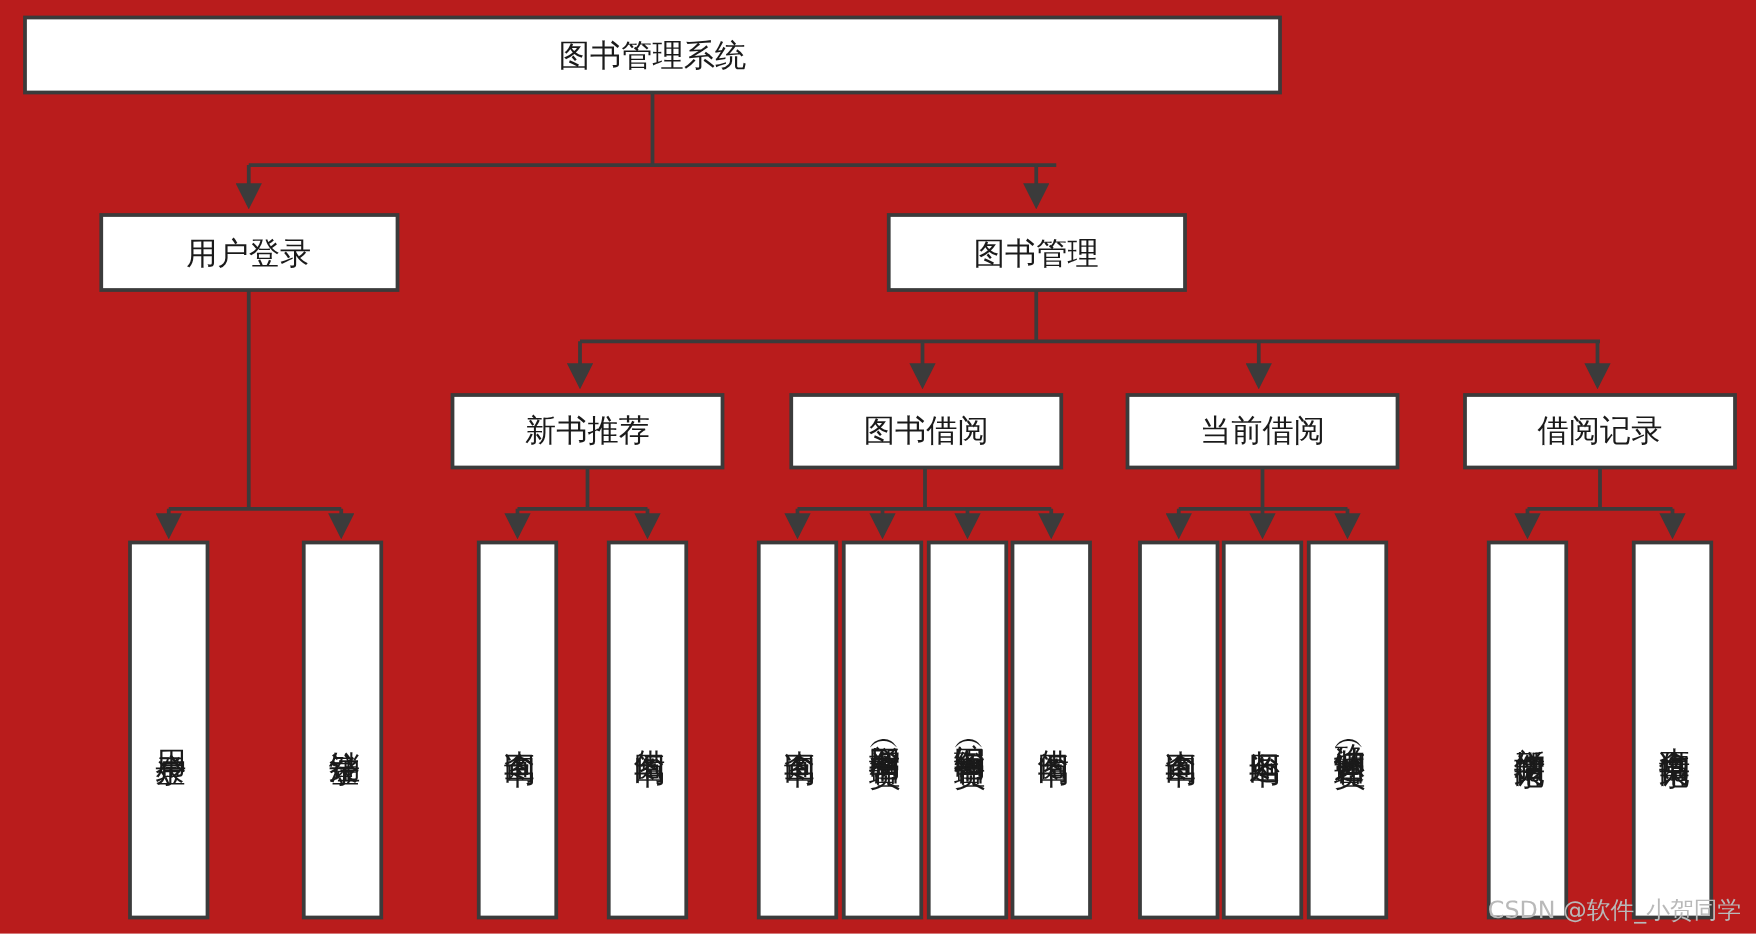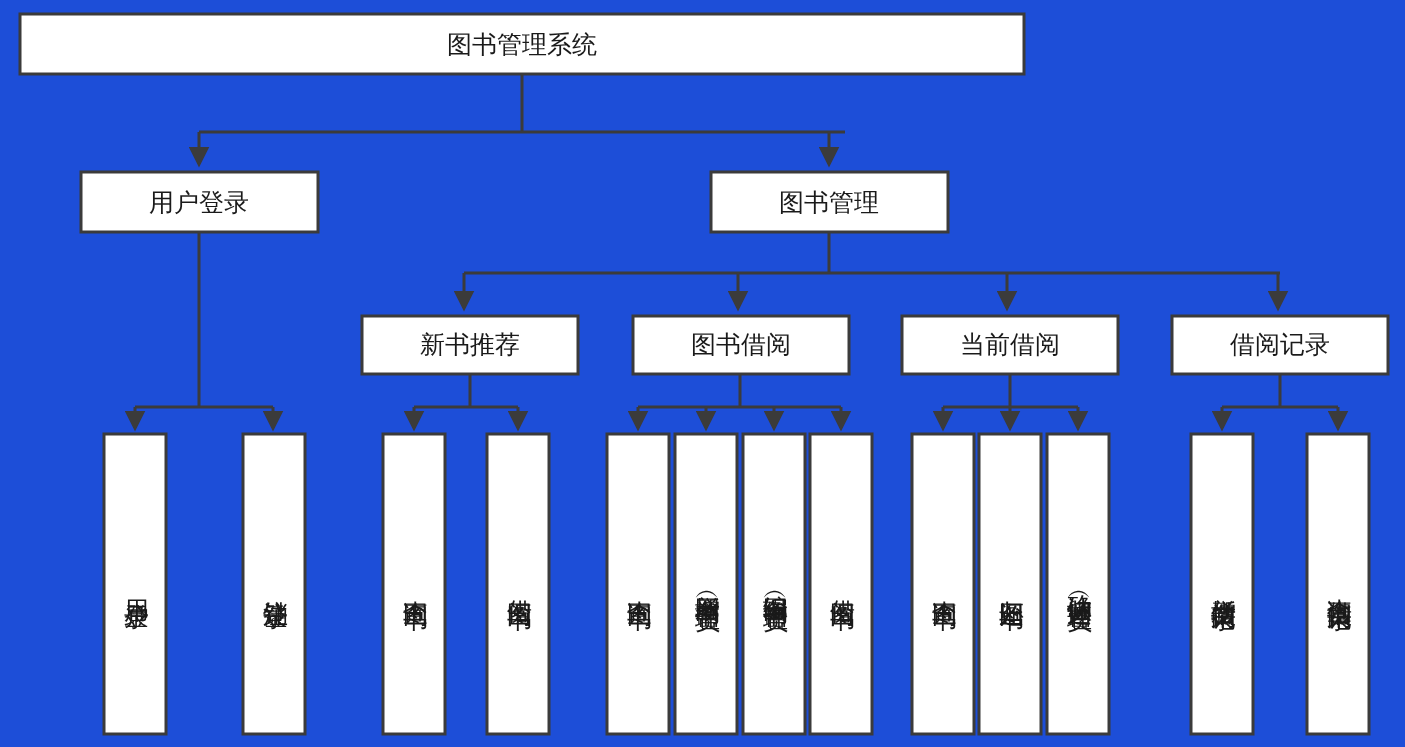--- a/index.html
+++ b/index.html
@@ -7,21 +7,21 @@
     padding: 0;
     background: #ffffff;
   }
   body {
     font-family: "DejaVu Sans", "Liberation Sans", sans-serif;
   }
   #canvas {
     position: relative;
     width: 1405px;
     height: 747px;
-    background: #1d4ed8;
+    background: #b91c1c;
     overflow: hidden;
   }
   svg.diagram {
     position: absolute;
     left: 0;
     top: 0;
     width: 1405px;
     height: 747px;
   }
   .node-rect {
@@ -195,13 +195,14 @@
 
       <text class="node-label vert-label" x="943" y="584">查询图书</text>
       <text class="node-label vert-label" x="1010" y="584">归还图书</text>
       <text class="node-label vert-label" x="1078" y="584">确认归还（管理员）</text>
 
       <text class="node-label vert-label" x="1222" y="584">新增借阅记录</text>
       <text class="node-label vert-label" x="1338" y="584">查询借阅记录</text>
     </g>
   </svg>
 
+  <div class="watermark">CSDN @软件_小贺同学</div>
 </div>
 
 </body></html>

